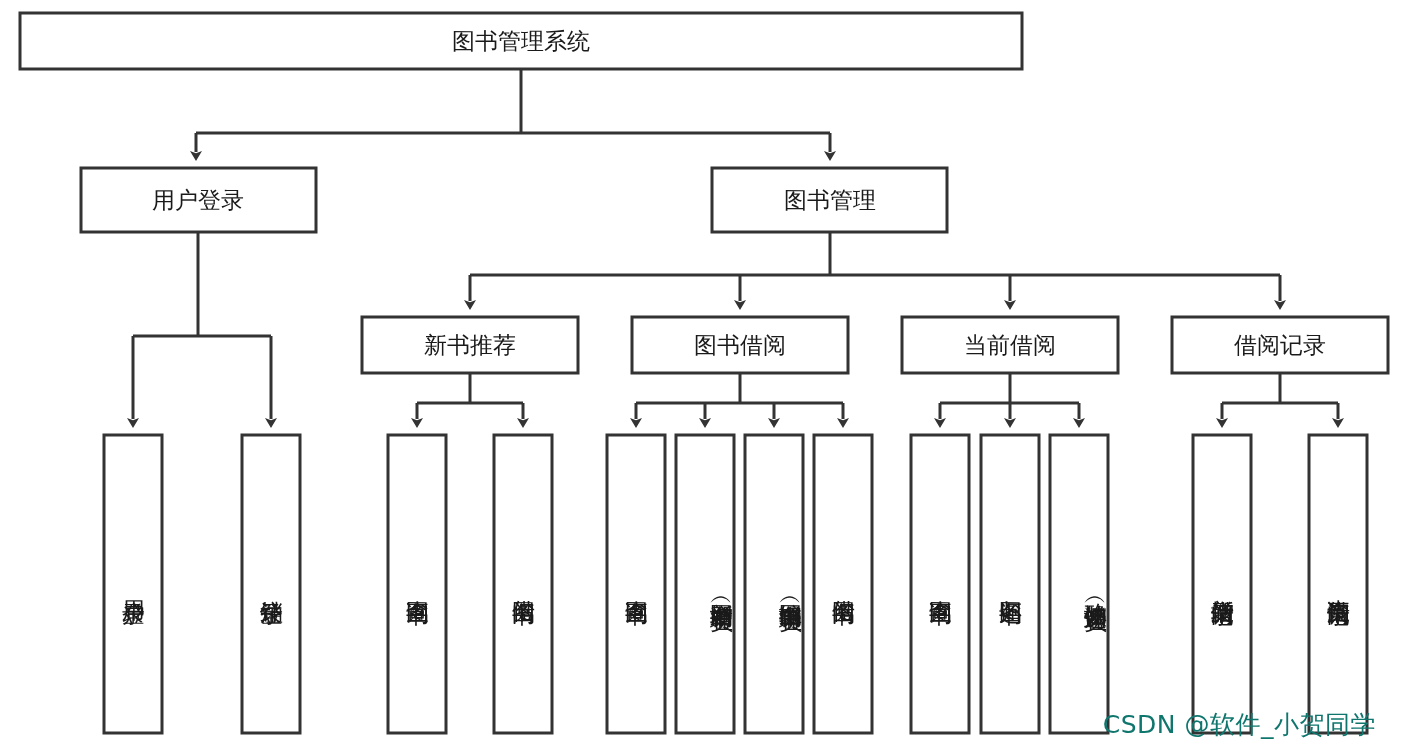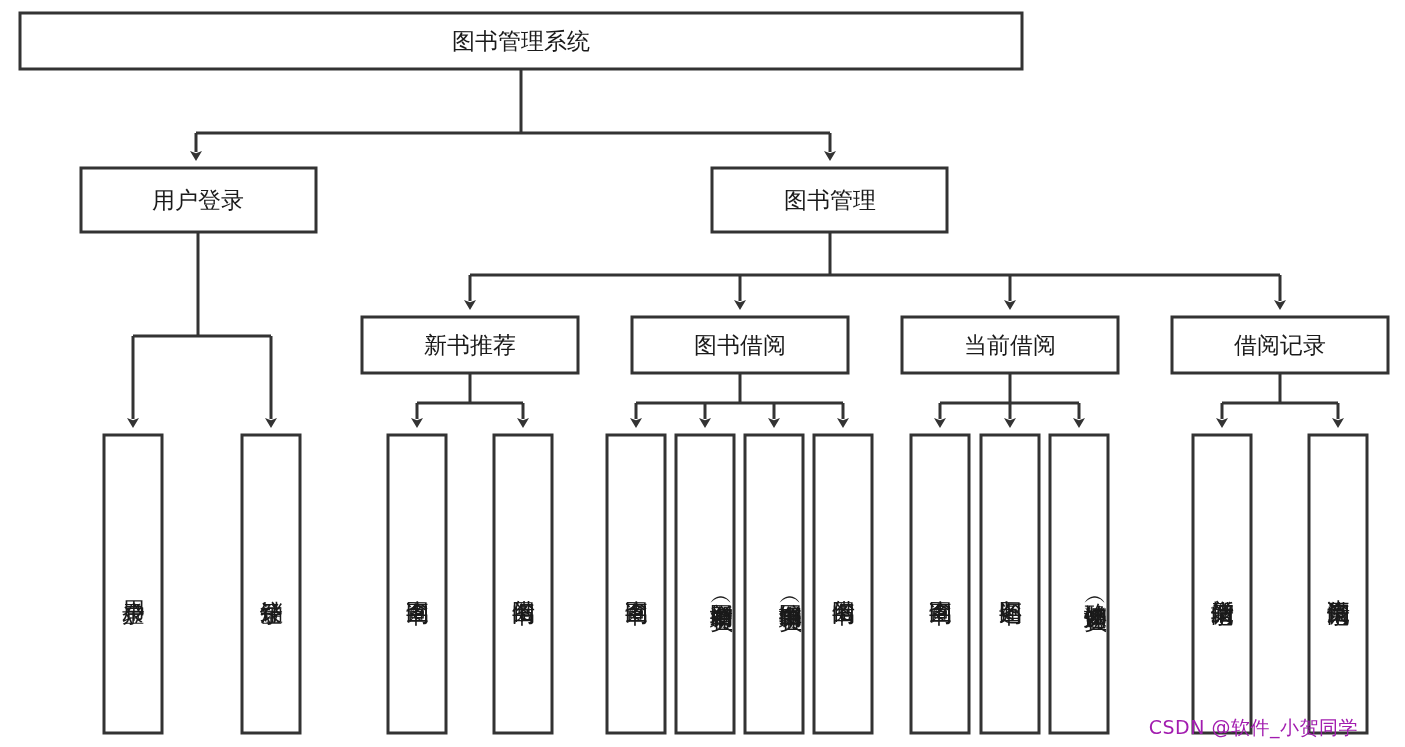--- a/index.html
+++ b/index.html
@@ -60,25 +60,25 @@
     line-height: 1.12;
     color: #1a1a1a;
     writing-mode: vertical-rl;
     text-orientation: upright;
     letter-spacing: 1px;
     pointer-events: none;
     user-select: none;
   }
   .watermark {
     position: absolute;
-    right: 26px;
+    right: 8px;
     bottom: 6px;
     font-family: "DejaVu Sans", "Liberation Sans", sans-serif;
-    font-size: 19px;
-    color: #a21caf;
+    font-size: 25px;
+    color: #0f766e;
     letter-spacing: 0.5px;
     white-space: nowrap;
     user-select: none;
   }
 </style>
 </head>
 <body>
 
 <div id="diagram-root">
 

